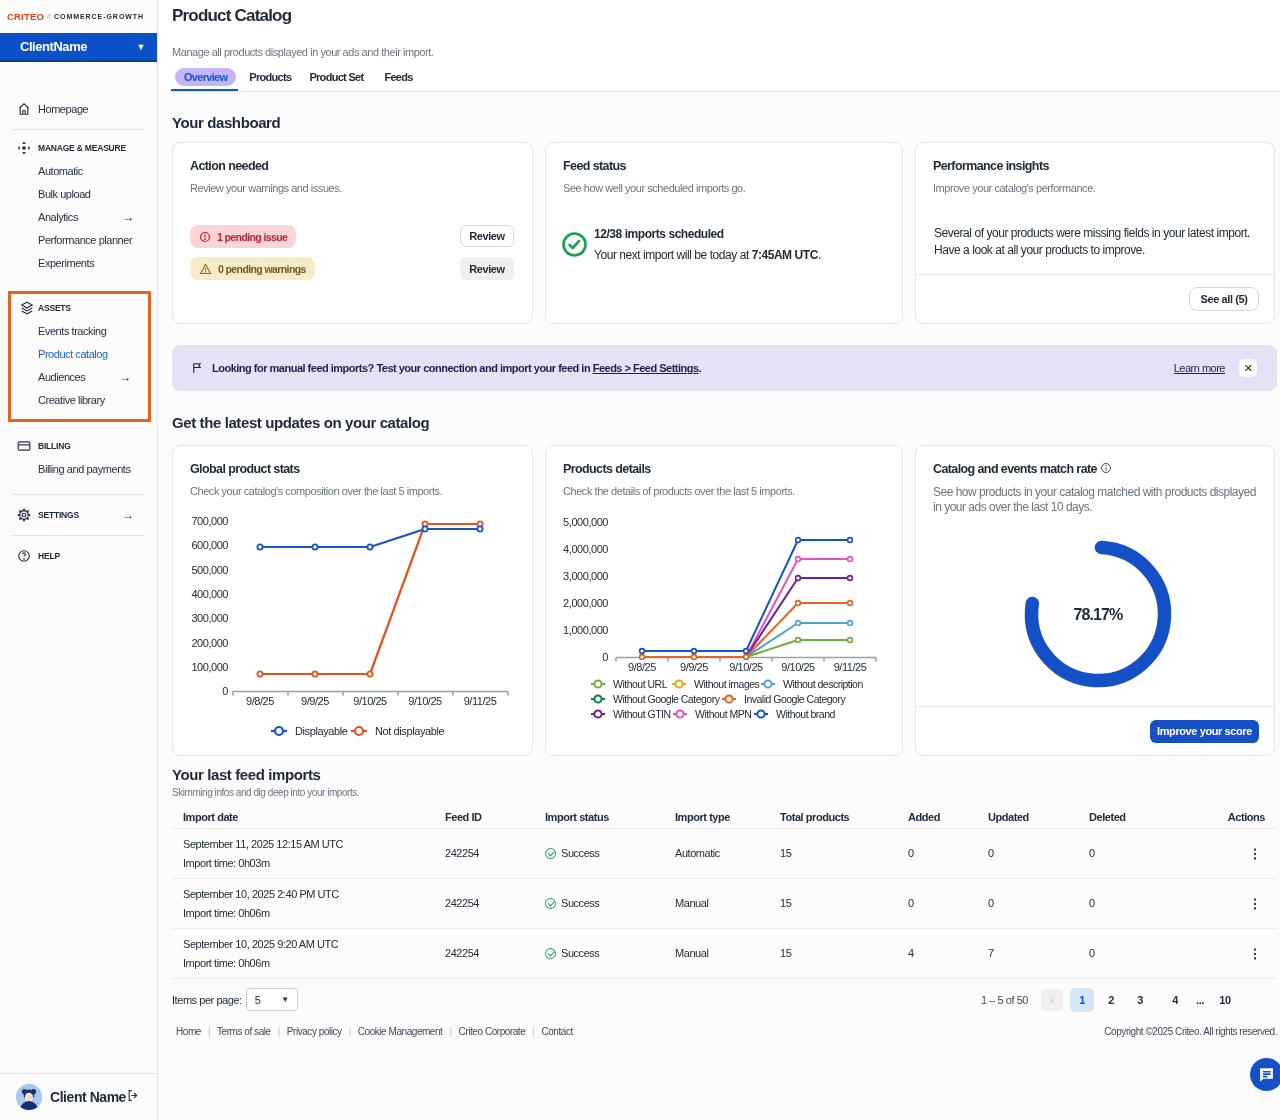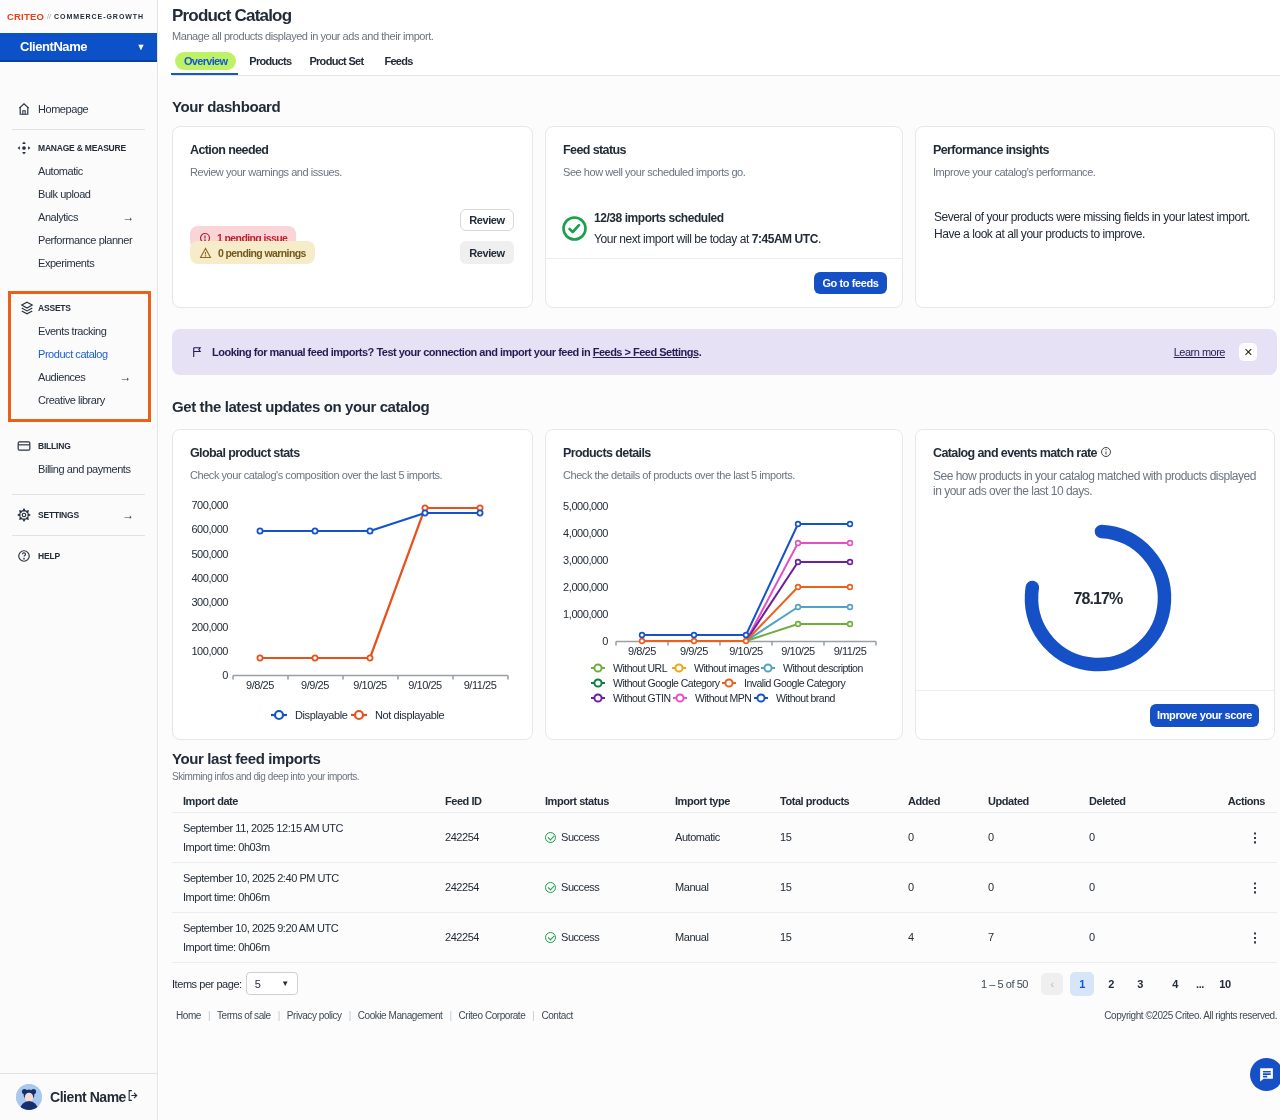--- a/index.html
+++ b/index.html
@@ -26,24 +26,24 @@
 .assets-box .nav-item .ic { left:9px; }
 .assets-box .nav-item .arrow { margin-right:17px; }
 .user { position:absolute; left:0; bottom:0; width:157px; height:47px; border-top:1px solid #e2e2e2; display:flex; align-items:center; padding-left:16px; background:#fbfbfb; }
 .user .avatar { width:26px; height:26px; border-radius:50%; background:#a9c8ee; position:relative; overflow:hidden; }
 .user .name { font-size:14px; font-weight:bold; margin-left:8px; }
 .user .exit { margin-left:auto; margin-right:17px; }
 
 .main { position:absolute; left:159px; top:0; width:1121px; height:1120px; background:#fcfcfc; }
 .pagehead { padding:6px 0 0 13px; background:#fff; }
 .pagehead h1 { font-size:17px; font-weight:bold; letter-spacing:-0.8px; }
-.pagehead .sub { font-size:11px; color:#6b7480; margin-top:4px; }
+.pagehead .sub { font-size:11px; color:#6b7480; margin-top:20px; }
 .tabs { display:flex; align-items:center; margin-top:7px; border-bottom:1px solid #e4e4e4; padding-left:3px; background:#fff; height:27px; }
 .tab { font-size:11px; font-weight:bold; padding:0; height:18px; display:flex; align-items:center; color:#222c38; margin-bottom:2px; letter-spacing:-0.7px; }
-.tab.active { background:#bef264; color:#1157d2; border-radius:9px; position:relative; padding:0 9px; }
+.tab.active { background:#c4b5fd; color:#1157d2; border-radius:9px; position:relative; padding:0 9px; }
 .tab.active:after { content:""; position:absolute; left:-4px; right:-2px; bottom:-5px; height:2px; background:#1157d2; }
 .tab + .tab { margin-left:15px; }
 .content { padding:0 3px 0 13px; }
 h2.sec { font-size:15px; font-weight:bold; margin:0; letter-spacing:-0.4px; }
 .cards { display:flex; gap:12px; }
 .card { background:#fff; border:1px solid #e7e7e7; border-radius:8px; position:relative; }
 .card .ct { font-size:12.5px; font-weight:bold; padding:16px 17px 0; letter-spacing:-0.6px; }
 .card .cd { font-size:11px; color:#6b7480; padding:9px 17px 0; }
 .btn { font-size:11px; font-weight:bold; border-radius:6px; display:inline-flex; align-items:center; justify-content:center; letter-spacing:-0.4px; }
 .btn.blue { background:#1550c6; color:#fff; }
@@ -156,21 +156,21 @@
       <div class="tab" style="margin-left:18px">Product Set</div>
       <div class="tab" style="margin-left:21px">Feeds</div>
     </div>
   </div>
   <div class="content">
     <h2 class="sec" style="margin:22px 0 0 0">Your dashboard</h2>
     <div class="cards" style="margin-top:11px">
       <div class="card" style="width:361px; height:182px;">
         <div class="ct">Action needed</div>
         <div class="cd">Review your warnings and issues.</div>
-        <div style="position:absolute; left:17px; top:99px;"><span class="pill red"><svg width="12" height="12" viewBox="0 0 24 24" fill="none" stroke="#b5212e" stroke-width="2.4" style="margin-right:6px">
+        <div style="position:absolute; left:17px; top:82px;"><span class="pill red"><svg width="12" height="12" viewBox="0 0 24 24" fill="none" stroke="#b5212e" stroke-width="2.4" style="margin-right:6px">
                 <circle cx="12" cy="12" r="9"></circle>
                 <path d="M12 7v6"></path>
                 <circle cx="12" cy="16.4" r="0.6" fill="#b5212e"></circle>
               </svg>1 pending issue</span></div>
         <div style="position:absolute; left:17px; top:114px;"><span class="pill yellow"><svg width="13" height="12" viewBox="0 0 24 24" fill="none" stroke="#8a6a1e" stroke-width="2.2" style="margin-right:6px">
                 <path d="M12 3L2 21h20z"></path>
                 <path d="M12 10v5"></path>
                 <circle cx="12" cy="17.8" r="0.5" fill="#8a6a1e"></circle>
               </svg>0 pending warnings</span></div>
         <div class="btn outline" style="position:absolute; right:18px; top:82px; width:54px; height:22px;">Review</div>
@@ -178,28 +178,28 @@
       </div>
       <div class="card" style="width:358px; height:182px;">
         <div class="ct">Feed status</div>
         <div class="cd">See how well your scheduled imports go.</div>
         <svg style="position:absolute; left:16px; top:89px;" width="25" height="25" viewBox="0 0 25 25">
             <circle cx="12.5" cy="12.5" r="11" fill="none" stroke="#16a14a" stroke-width="2.6"></circle>
             <path d="M7.5 12.8l3.2 3.2 6.3-6.8" fill="none" stroke="#16a14a" stroke-width="2.6" stroke-linecap="round" stroke-linejoin="round"></path>
           </svg>
         <div style="position:absolute; left:48px; top:84px; font-size:12px; font-weight:bold;">12/38 imports scheduled</div>
         <div style="position:absolute; left:48px; top:105px; font-size:12px;">Your next import will be today at <b>7:45AM UTC</b>.</div>
-        <div class="cardfoot">
-            <div class="btn blue" style="width:73px; height:22px;">Go to feeds</div>
-          </div>
       </div>
       <div class="card" style="width:360px; height:182px;">
         <div class="ct">Performance insights</div>
         <div class="cd">Improve your catalog's performance.</div>
         <div style="position:absolute; left:18px; top:82px; right:24px; font-size:12px; line-height:17px;">Several of your products were missing fields in your latest import. Have a look at all your products to improve.</div>
+        <div class="cardfoot">
+            <div class="btn outline" style="width:70px; height:24px; border-radius:8px;">See all (5)</div>
+          </div>
       </div>
     </div>
     <div class="banner">
       <svg width="13" height="14" viewBox="0 0 24 24" fill="none" stroke="#241c50" stroke-width="2" style="margin-right:8px">
           <path d="M5 21V4"></path>
           <path d="M5 4h12l-2.5 3.5L17 11H5"></path>
         </svg>
       <span>Looking for manual feed imports? Test your connection and import your feed in <a href="#">Feeds &gt; Feed Settings</a>.</span>
       <a class="lm" href="#">Learn more</a>
       <span class="x">✕</span>

